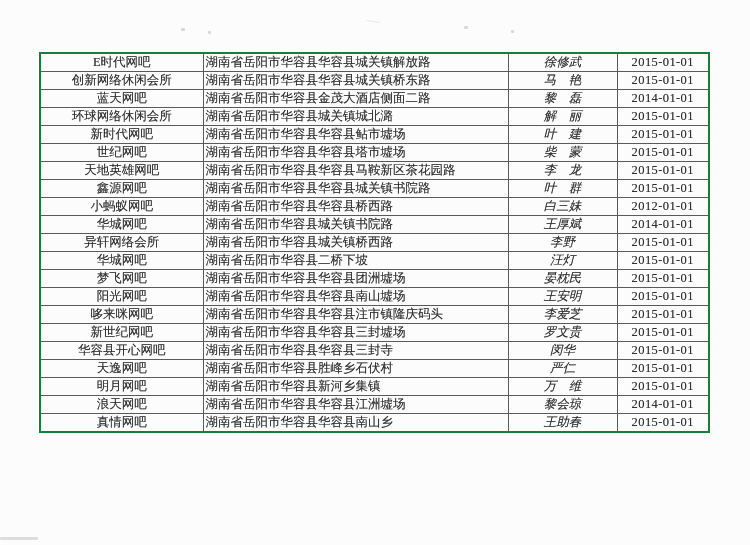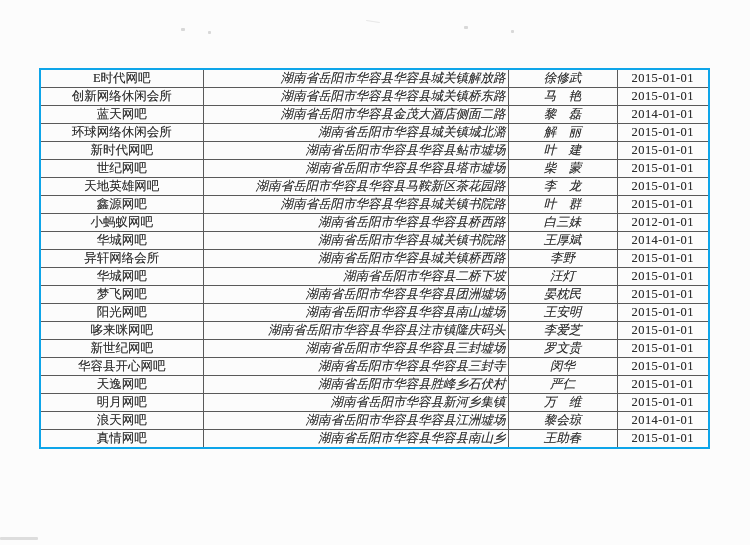--- a/index.html
+++ b/index.html
@@ -14,38 +14,38 @@
     font-family: "Liberation Serif", "DejaVu Serif", serif;
     overflow: hidden;
   }
   .scan-page {
     position: absolute;
     inset: 0;
   }
   table.cafe-table {
     position: absolute;
     left: 39px;
-    top: 68px;
+    top: 52px;
     width: 669px;
     height: 327px;
     border-collapse: collapse;
     table-layout: fixed;
-    border: 2px solid #0ea5e9;
+    border: 2px solid #15803d;
   }
   table.cafe-table td {
     border: 1px solid #5a5a5a;
     font-size: 12.5px;
     color: #2e2e2e;
     padding: 0 2px;
     white-space: nowrap;
     overflow: hidden;
     text-shadow: 0 0 0.5px rgba(40,40,40,0.45);
   }
   td.col-name   { text-align: center; }
-  td.col-address{ text-align: right; padding-left: 9px; font-style: italic; }
+  td.col-address{ text-align: left; padding-left: 9px; }
   td.col-owner  { text-align: center; font-style: italic; }
   td.col-date   { text-align: center; font-size: 13px; letter-spacing: 0.4px; font-family: Liberation Serif, serif; }
   
   .speck {
     position: absolute;
     background: #b9b9b9;
     opacity: 0.55;
     border-radius: 1px;
   }
   .speck-1 { left: 181px; top: 28px;  width: 4px;  height: 3px; }

